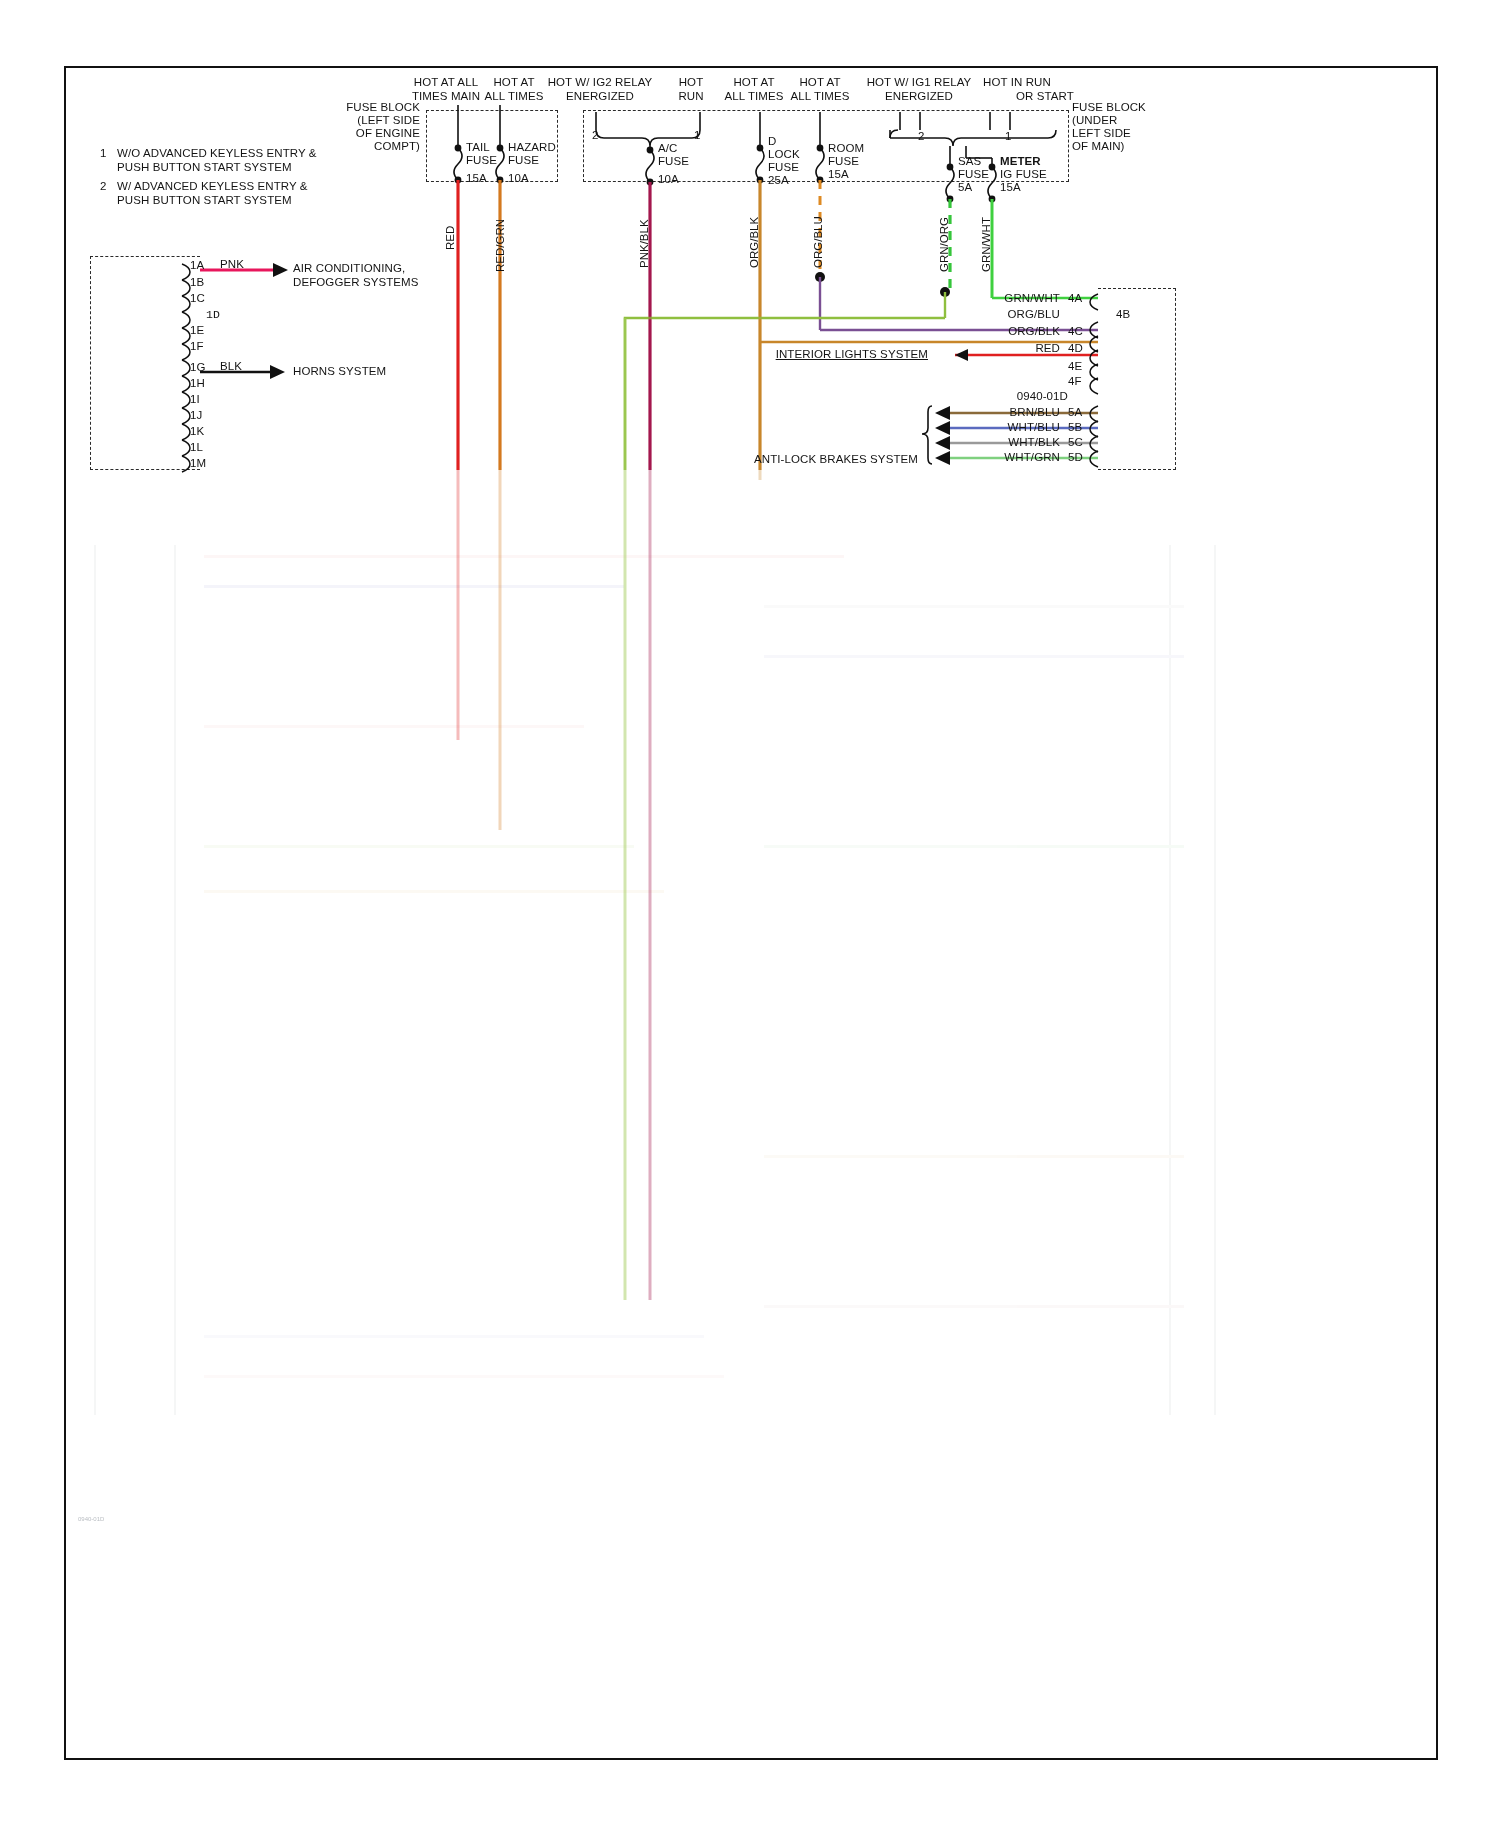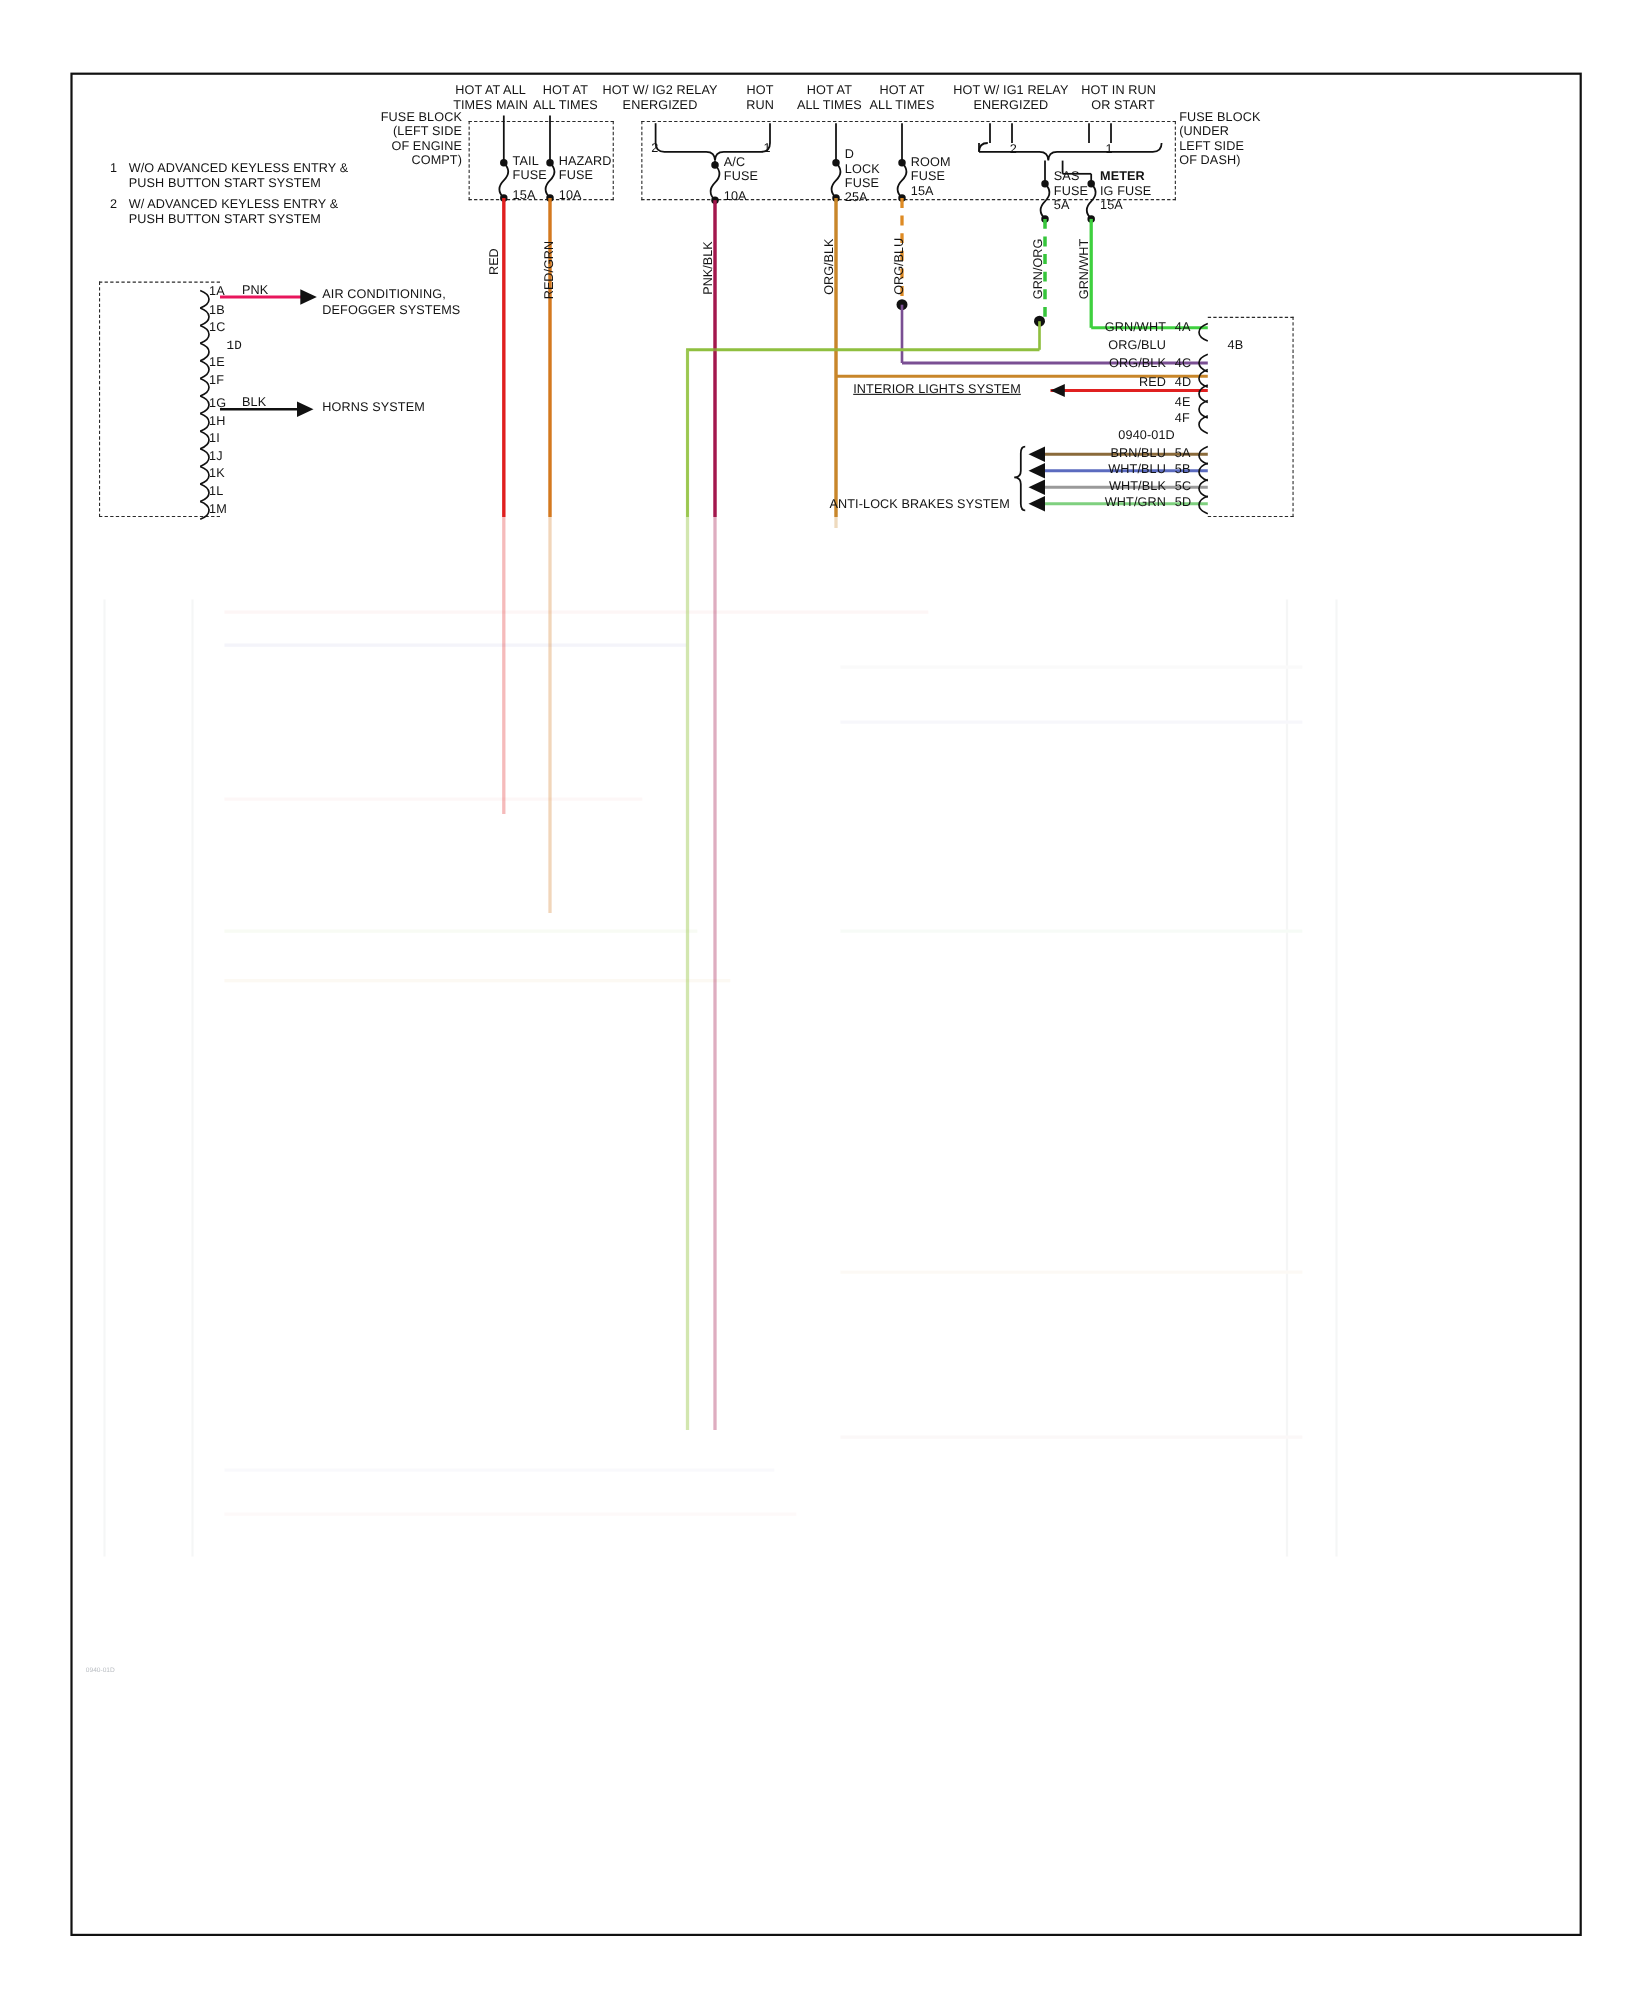--- a/index.html
+++ b/index.html
@@ -69,34 +69,34 @@
     <div class="t c" style="left:712px;top:76px;width:84px;">HOT AT</div>
     <div class="t c" style="left:712px;top:90px;width:84px;">ALL TIMES</div>
 
     <div class="t c" style="left:778px;top:76px;width:84px;">HOT AT</div>
     <div class="t c" style="left:778px;top:90px;width:84px;">ALL TIMES</div>
 
     <div class="t c" style="left:848px;top:76px;width:142px;">HOT W/ IG1 RELAY</div>
     <div class="t c" style="left:848px;top:90px;width:142px;">ENERGIZED</div>
 
     <div class="t c" style="left:962px;top:76px;width:110px;">HOT IN RUN</div>
-    <div class="t c" style="left:966px;top:90px;width:110px;">OR START</div>
+    <div class="t c" style="left:990px;top:90px;width:110px;">OR START</div>
   </div>
 
   <div>
     <div class="t r" style="left:330px;top:101px;width:90px;">FUSE BLOCK</div>
     <div class="t r" style="left:330px;top:114px;width:90px;">(LEFT SIDE</div>
     <div class="t r" style="left:330px;top:127px;width:90px;">OF ENGINE</div>
     <div class="t r" style="left:330px;top:140px;width:90px;">COMPT)</div>
   </div>
   <div>
     <div class="t" style="left:1072px;top:101px;">FUSE BLOCK</div>
     <div class="t" style="left:1072px;top:114px;">(UNDER</div>
     <div class="t" style="left:1072px;top:127px;">LEFT SIDE</div>
-    <div class="t" style="left:1072px;top:140px;">OF DASH)</div>
+    <div class="t" style="left:1072px;top:140px;">OF MAIN)</div>
   </div>
 
   <div class="dbox" style="left:426px;top:110px;width:132px;height:72px;"></div>
   <div class="dbox" style="left:583px;top:110px;width:486px;height:72px;"></div>
 
   <svg style="position:absolute;left:0;top:0;width:1500px;height:1828px;" viewBox="0 0 1500 1828">
 
     <line x1="458" y1="105" x2="458" y2="148" stroke="#111" stroke-width="1.6"></line>
     <circle cx="458" cy="148" r="3.4" fill="#111"></circle>
     <path d="M458,148 q8,8 0,16 q-8,8 0,16" fill="none" stroke="#111" stroke-width="1.6"></path>

